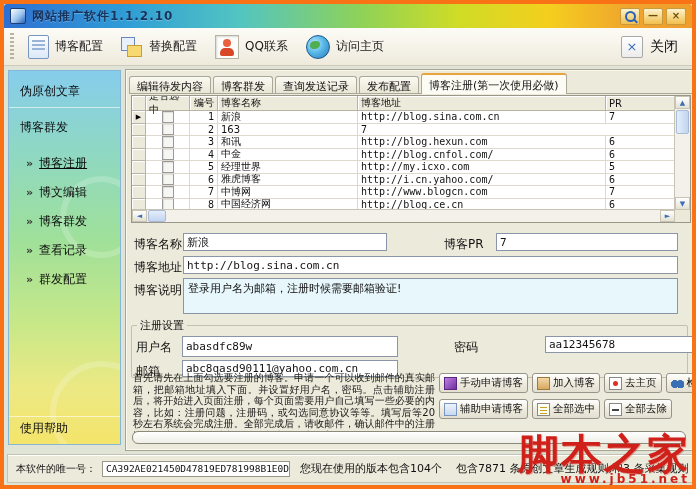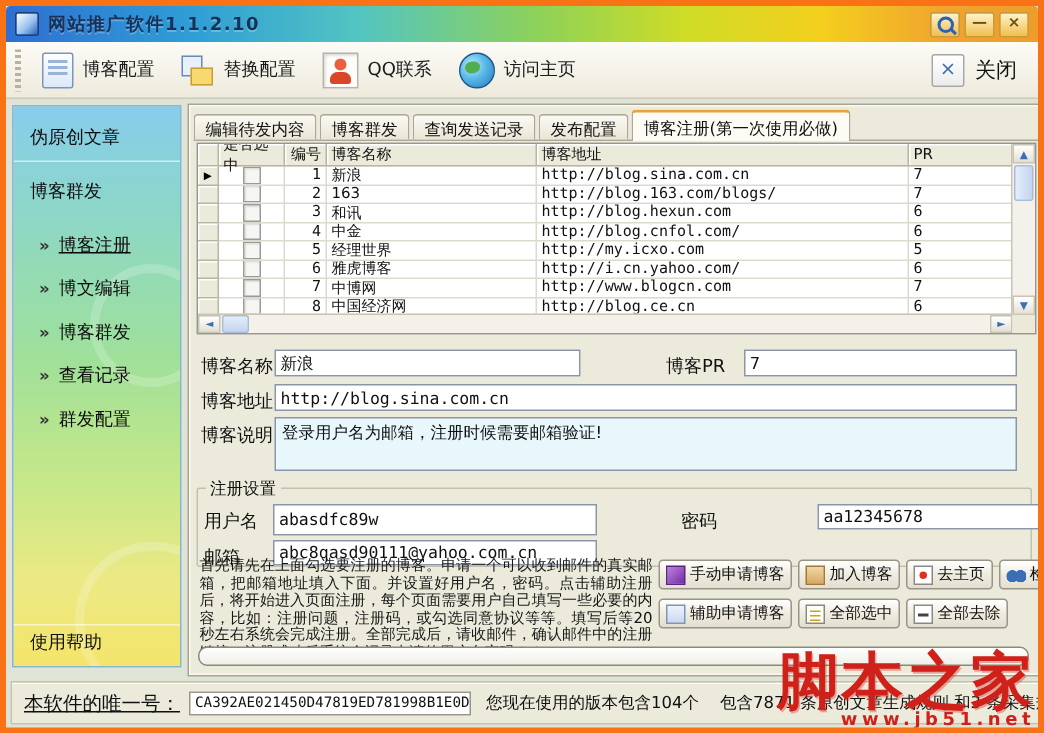--- a/index.html
+++ b/index.html
@@ -123,21 +123,21 @@
   .ai-selall::after{content:"";position:absolute;left:2px;top:3px;width:7px;height:1px;background:#caa21e;
     box-shadow:0 3px 0 #caa21e,0 6px 0 #caa21e;}
   .ai-desel{background:#fff;}
   .ai-desel::after{content:"";position:absolute;left:2px;top:5px;width:7px;height:2px;background:#444;}
   .pbar{position:absolute;left:6px;top:361px;width:552px;height:11px;border:1px solid #8a8a7a;border-radius:6px;
     background:linear-gradient(#ffffff,#efeee6);}
   
   .statusbar{position:absolute;left:3px;top:450px;width:690px;height:29px;box-sizing:border-box;
     background:#eceadb;border:1px solid #c6c2b2;box-shadow:inset 0 1px 0 #fff;display:flex;align-items:center;
     padding:0 8px;font-size:11px;}
-  .sb-label{font-size:13px;flex:none;text-decoration:underline;}
+  .sb-label{font-size:10px;flex:none;}
   .sb-id{width:188px;height:16px;margin-left:6px;border:1px solid #9a968a;background:#fff;font-size:9.5px;
     display:flex;align-items:center;padding:0 3px;box-sizing:border-box;flex:none;}
   .sb-ver{margin-left:10px;flex:none;}
   .sb-rules{margin-left:14px;flex:none;}
   
   .wm{position:absolute;right:2px;bottom:0;z-index:60;pointer-events:none;text-align:right;color:#d0201a;}
   .wm-title{font-family:"DejaVu Serif","Liberation Serif",serif;font-size:41px;font-weight:bold;
     line-height:40px;letter-spacing:2px;text-shadow:1px 1px 0 rgba(208,32,26,.35);}
   .wm-url{font-size:12px;font-weight:bold;letter-spacing:3px;line-height:11px;}
 </style>
@@ -243,21 +243,20 @@
     <div class="td c-pr mono">7</div>
   </div>
 
   <div class="tr">
     <div class="td c-sel"></div>
     <div class="td c-chk">
       <span class="checkbox"></span>
     </div>
     <div class="td c-num mono">2</div>
     <div class="td c-name">163</div>
-    <div class="td c-url mono">http://blog.163.com/blogs/</div>
     <div class="td c-pr mono">7</div>
   </div>
 
   <div class="tr">
     <div class="td c-sel"></div>
     <div class="td c-chk">
       <span class="checkbox"></span>
     </div>
     <div class="td c-num mono">3</div>
     <div class="td c-name">和讯</div>

